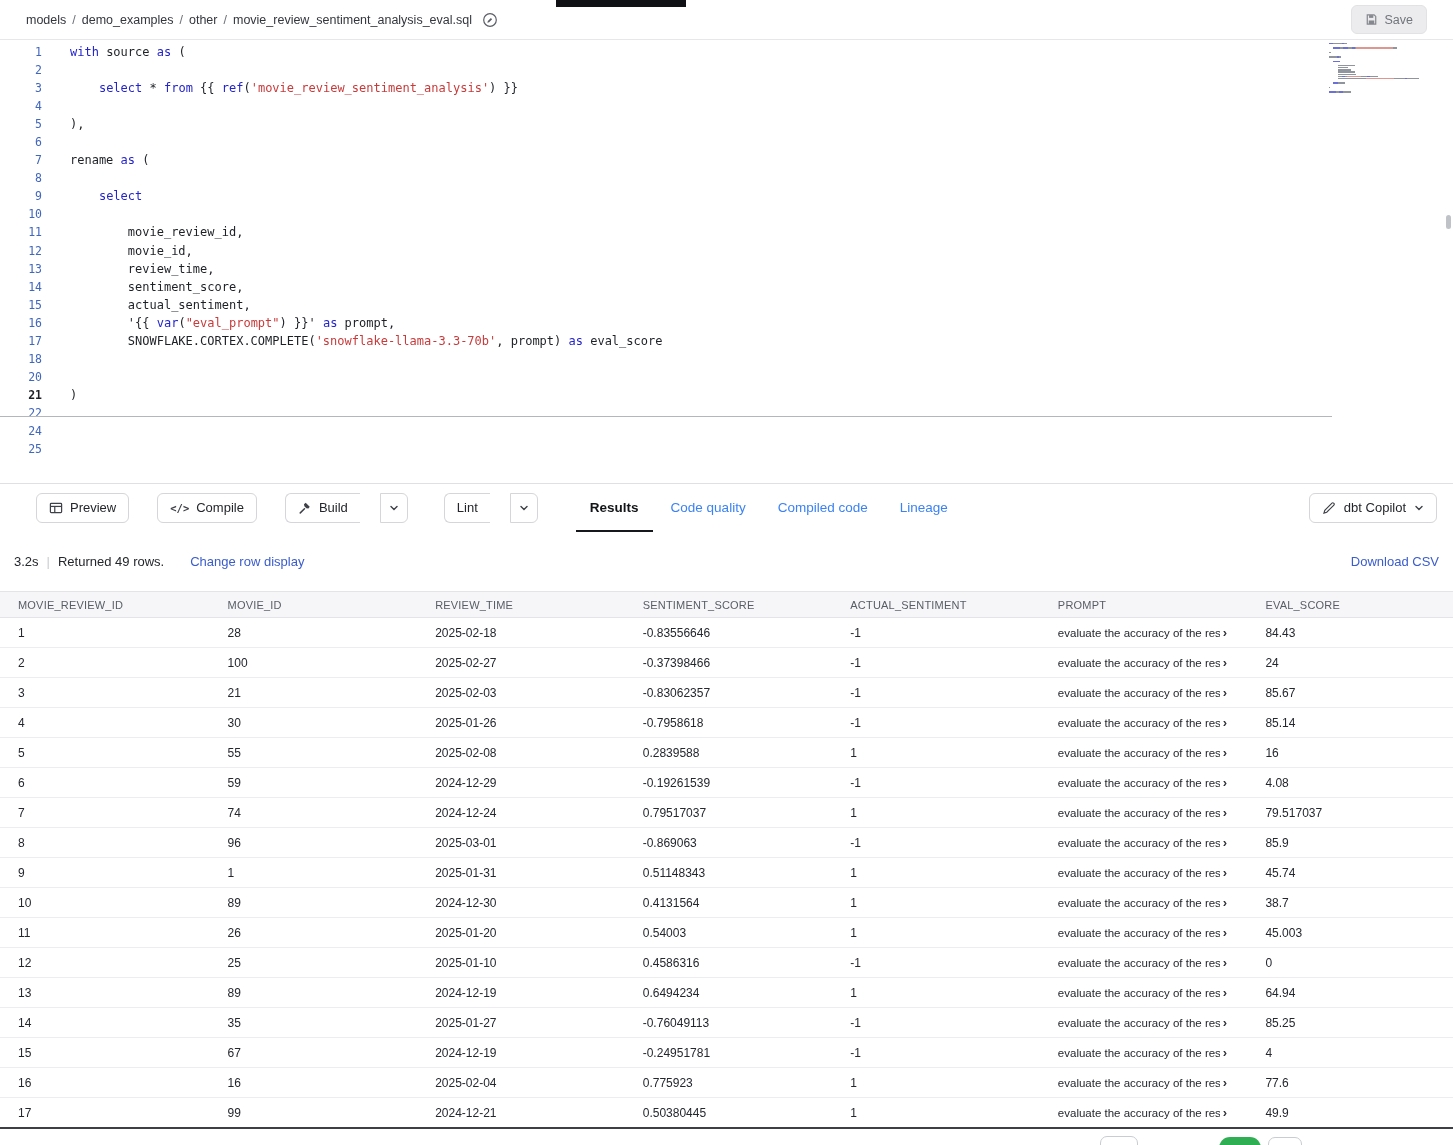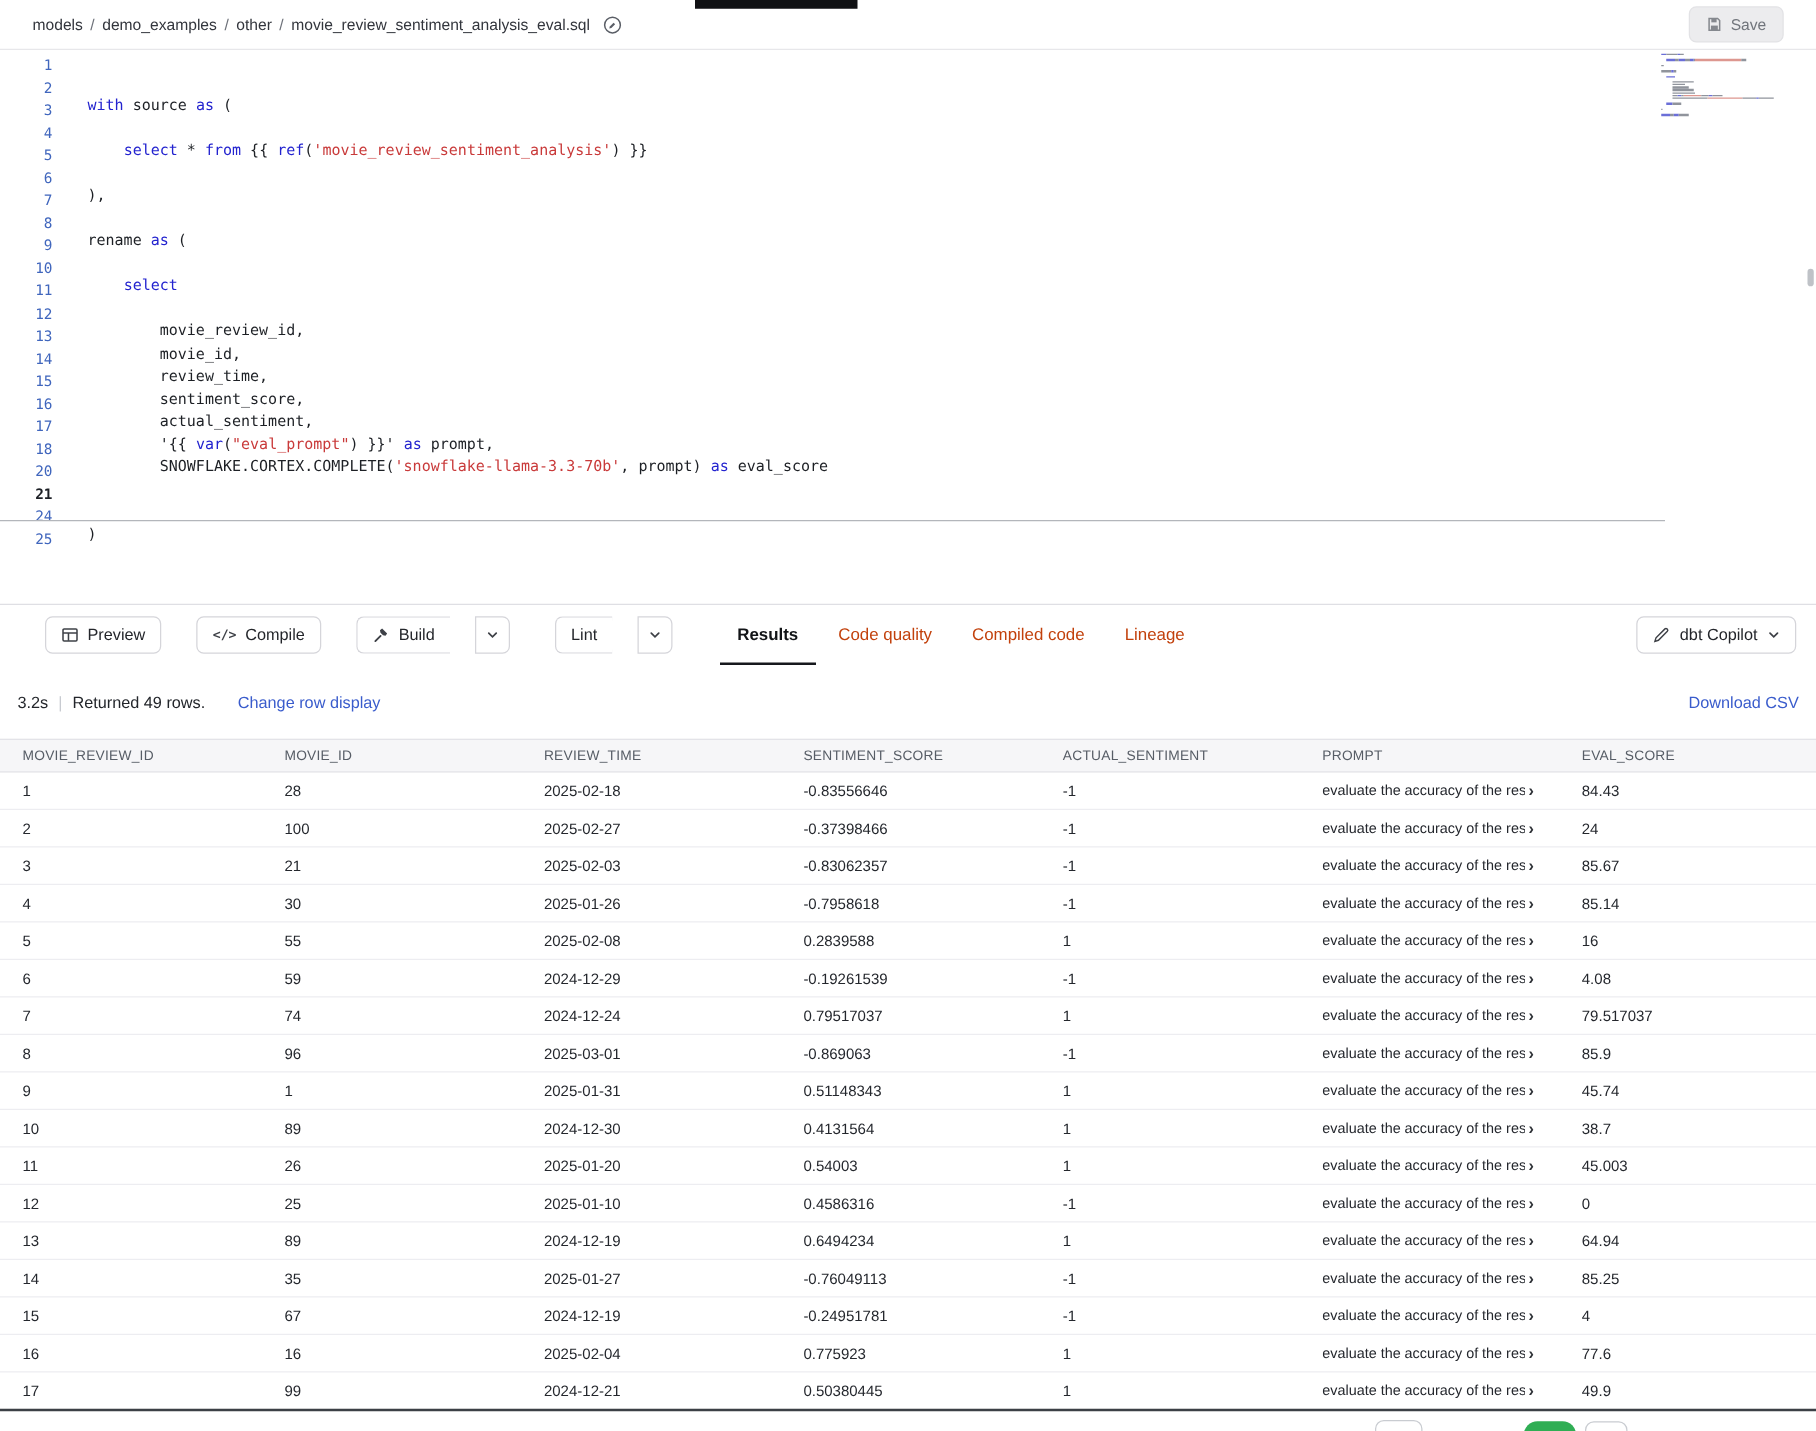--- a/index.html
+++ b/index.html
@@ -20,21 +20,21 @@
   .save-btn { display:inline-flex; align-items:center; gap:7px; background:#ececee; border:1px solid #e2e2e5;
               border-radius:6px; height:29px; padding:0 13px; font-size:12.5px; color:#71757c; cursor:pointer;
               font-family:"Liberation Sans",sans-serif; }
 
   
   .editor { position:absolute; left:0; top:40px; width:100%; height:443px; background:#fff; overflow:hidden; }
   .code-lines { padding-top:3px; font-family:"DejaVu Sans Mono",monospace; font-size:12px; line-height:18.05px; }
   .code-line { display:flex; white-space:pre; height:18.05px; }
   .gutter { flex:0 0 44px; text-align:right; padding-right:2px; color:#4066bd; font-size:11.5px; }
   .code-line.active-line .gutter { color:#1c1f25; font-weight:bold; }
-  .code-text { margin-left:26px; color:#1d2025;margin-top:32px; }
+  .code-text { margin-left:26px; color:#1d2025; }
   .tok-p { color:#1d2025; }
   .tok-k { color:#2323cf; }
   .tok-f { color:#2323cf; }
   .tok-s { color:#c93a3a; }
   .editor-rule { position:absolute; left:0; top:376px; width:1332px; height:1px; background:#b3b6bb; }
   .editor-scrollbar { position:absolute; right:2px; top:175px; width:5px; height:14px; background:#a9adb4; border-radius:3px; opacity:.75; }
 
   
   .minimap { position:absolute; top:3px; right:24px; width:100px; }
   .mm-line { height:1.4px; margin-bottom:0.8px; white-space:nowrap; font-size:0; }
@@ -49,21 +49,21 @@
              display:flex; align-items:center; padding:0 16px; background:#fff; }
   .btn-row { display:flex; align-items:center; gap:8px; }
   .tb-btn { display:inline-flex; align-items:center; gap:7px; height:30px; padding:0 12px;
             background:#fff; border:1px solid #d5d5da; border-radius:6px; font-size:13px; color:#24262b;
             cursor:pointer; font-family:"Liberation Sans",sans-serif;margin-left:20px; }
   .split { display:inline-flex; }
   .split .main { border-top-right-radius:0; border-bottom-right-radius:0; border-right:none; }
   .split .caret { border-top-left-radius:0; border-bottom-left-radius:0; padding:0 8px; }
   .code-glyph { font-family:"DejaVu Sans Mono",monospace; font-size:10.5px; color:#3e4147; font-weight:bold; }
   .tabs { display:flex; align-items:stretch; height:48px; margin-left:38px; gap:4px; }
-  .tab { display:flex; align-items:center; padding:0 14px; font-size:13.5px; color:#c2410c; cursor:pointer; }
+  .tab { display:flex; align-items:center; padding:0 14px; font-size:13.5px; color:#3b82f6; cursor:pointer; }
   .tab.active { color:#121417; font-weight:bold; box-shadow:inset 0 -2px 0 #16181d; }
   .toolbar .spacer { flex:1; }
   .copilot { gap:8px; }
 
   
   .results-meta { position:absolute; left:0; top:531px; width:100%; height:60px; display:flex;
                   align-items:center; padding:0 14px; font-size:13px; color:#23262b; }
   .meta-div { color:#c8cbd1; margin:0 8px; }
   .link { color:#3a5ccc; cursor:pointer; }
   .meta-link { margin-left:26px; }
@@ -145,20 +145,21 @@
         <div class="code-line"><span class="gutter">11</span><span class="code-text"><span class="tok-p">        movie_review_id,</span></span></div>
         <div class="code-line"><span class="gutter">12</span><span class="code-text"><span class="tok-p">        movie_id,</span></span></div>
         <div class="code-line"><span class="gutter">13</span><span class="code-text"><span class="tok-p">        review_time,</span></span></div>
         <div class="code-line"><span class="gutter">14</span><span class="code-text"><span class="tok-p">        sentiment_score,</span></span></div>
         <div class="code-line"><span class="gutter">15</span><span class="code-text"><span class="tok-p">        actual_sentiment,</span></span></div>
         <div class="code-line"><span class="gutter">16</span><span class="code-text"><span class="tok-p">        '{{ </span><span class="tok-f">var</span><span class="tok-p">(</span><span class="tok-s">"eval_prompt"</span><span class="tok-p">) }}' </span><span class="tok-k">as</span><span class="tok-p"> prompt,</span></span></div>
         <div class="code-line"><span class="gutter">17</span><span class="code-text"><span class="tok-p">        SNOWFLAKE.CORTEX.COMPLETE(</span><span class="tok-s">'snowflake-llama-3.3-70b'</span><span class="tok-p">, prompt) </span><span class="tok-k">as</span><span class="tok-p"> eval_score</span></span></div>
         <div class="code-line"><span class="gutter">18</span><span class="code-text"></span></div>
         <div class="code-line"><span class="gutter">20</span><span class="code-text"></span></div>
         <div class="code-line active-line"><span class="gutter">21</span><span class="code-text"><span class="tok-p">)</span></span></div>
+        <div class="code-line"><span class="gutter">22</span><span class="code-text"></span></div>
         <div class="code-line"><span class="gutter">24</span><span class="code-text"></span></div>
         <div class="code-line"><span class="gutter">25</span><span class="code-text"></span></div>
       </div>
     <div class="editor-rule"></div>
     <div class="minimap" id="minimap">
         <div class="mm-line" style="padding-left: 0px;"><span class="mm mm-k" style="width: 4.4px;"></span><span class="mm mm-p" style="width: 8.8px;"></span><span class="mm mm-k" style="width: 2.2px;"></span><span class="mm mm-p" style="width: 2.2px;"></span></div>
         <div class="mm-line"></div>
         <div class="mm-line" style="padding-left: 4.4px;"><span class="mm mm-k" style="width: 6.6px;"></span><span class="mm mm-p" style="width: 3.3px;"></span><span class="mm mm-k" style="width: 4.4px;"></span><span class="mm mm-p" style="width: 4.4px;"></span><span class="mm mm-f" style="width: 3.3px;"></span><span class="mm mm-p" style="width: 1.1px;"></span><span class="mm mm-s" style="width: 36.3px;"></span><span class="mm mm-p" style="width: 4.4px;"></span></div>
         <div class="mm-line"></div>
         <div class="mm-line" style="padding-left: 0px;"><span class="mm mm-p" style="width: 2.2px;"></span></div>

